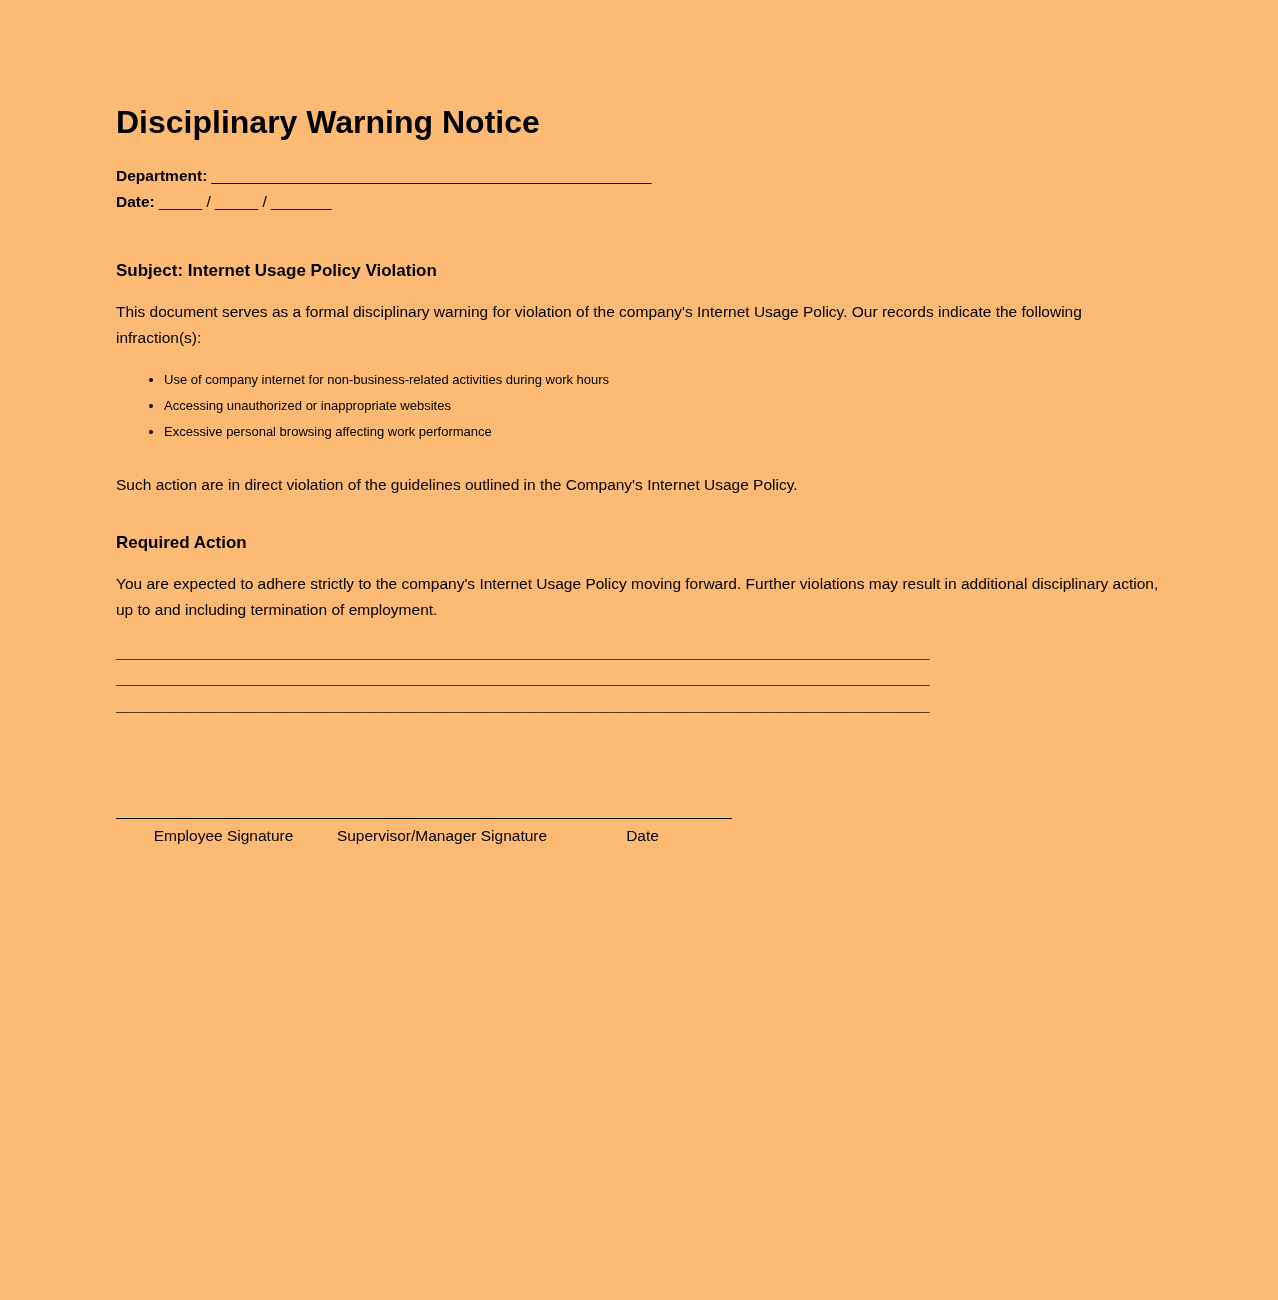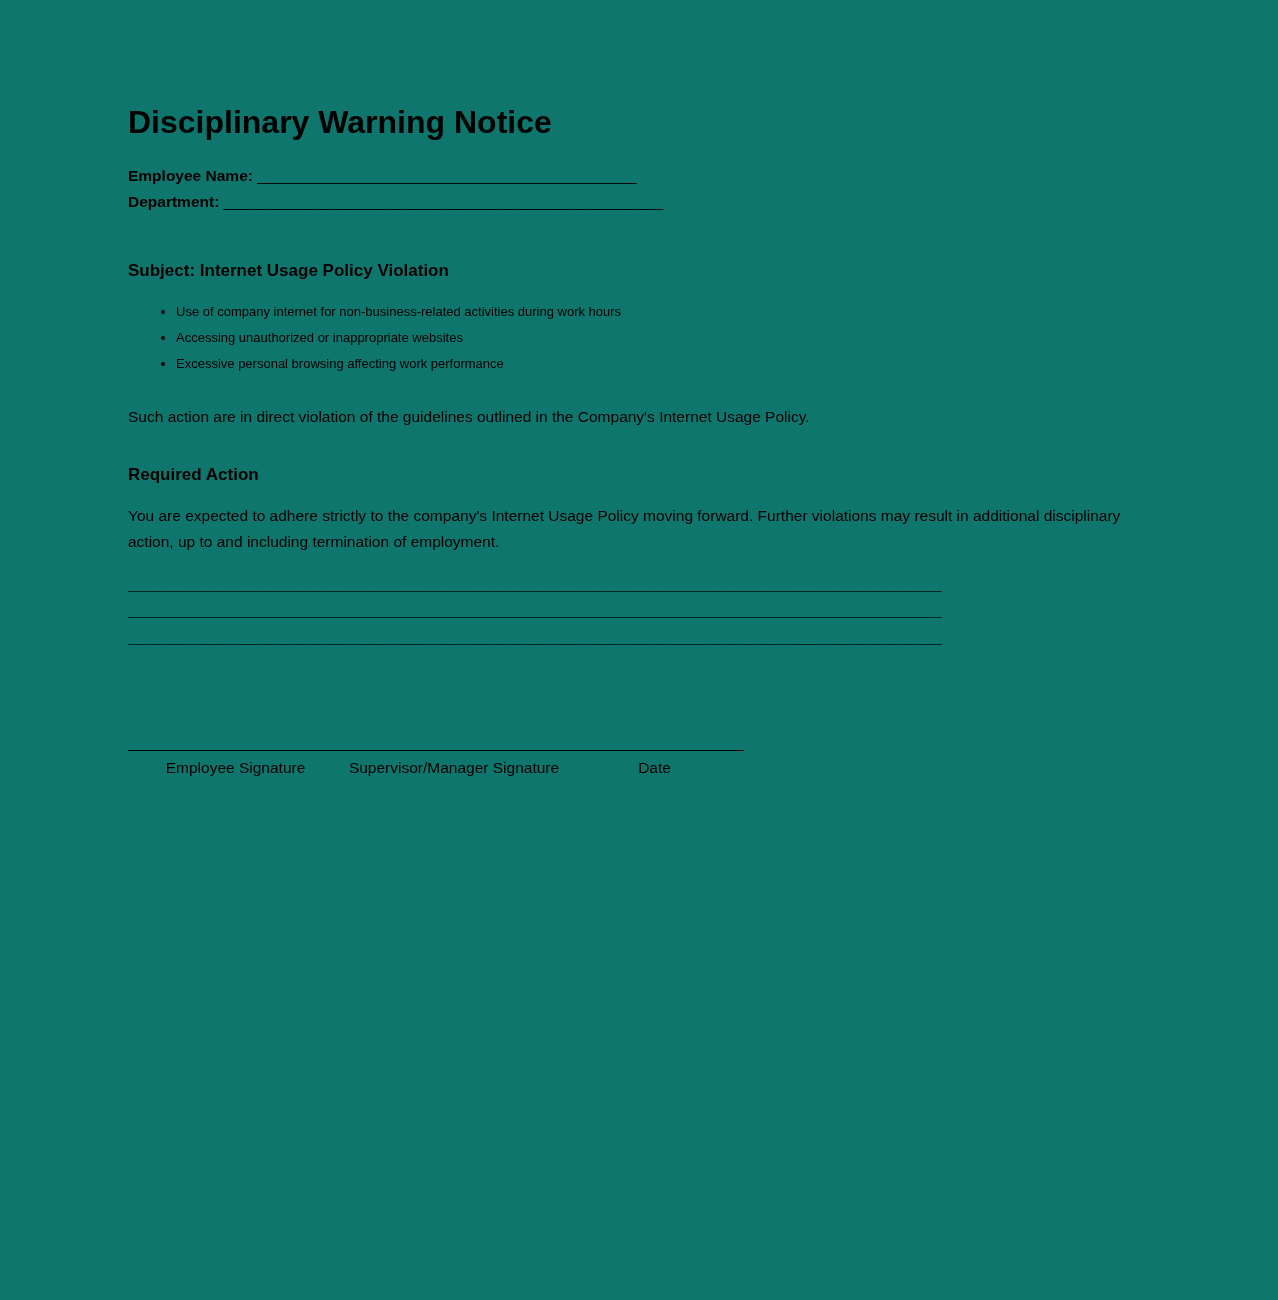--- a/index.html
+++ b/index.html
@@ -4,23 +4,22 @@
 <style>
   * { margin: 0; padding: 0; box-sizing: border-box; }
   html, body {
     background: #ffffff;
     font-family: "Liberation Sans", "DejaVu Sans", sans-serif;
     color: #000000;
   }
   .page {
     width: 1278px;
     height: 1300px;
-    background: #0f766e;
+    background: #fdba74;
     overflow: hidden;
-    padding-left: 12px;
   }
   .doc {
     padding: 104px 115px 0 116px; 
   }
   h1.doc-title {
     font-size: 32px;
     line-height: 1.15;
     font-weight: bold;
     letter-spacing: 0;
     margin: 0 0 22px 0;
@@ -85,33 +84,34 @@
   }
 </style>
 </head>
 <body>
 
 <div class="page">
   <div class="doc">
 
     <h1 class="doc-title">Disciplinary Warning Notice</h1>
 
-    <div class="field-row">
-      <span class="label">Employee Name:</span>
-      <span class="blank">____________________________________________</span>
-    </div>
 
     <div class="field-row">
       <span class="label">Department:</span>
       <span class="blank">___________________________________________________</span>
     </div>
 
+    <div class="field-row">
+      <span class="label">Date:</span>
+      <span class="blank">_____ / _____ / _______</span>
+    </div>
 
     <h3 class="section-heading subject-heading">Subject: Internet Usage Policy Violation</h3>
 
+    <p class="body-text">This document serves as a formal disciplinary warning for violation of the company's Internet Usage Policy. Our records indicate the following infraction(s):</p>
 
     <ul class="infractions">
       <li>Use of company internet for non-business-related activities during work hours</li>
       <li>Accessing unauthorized or inappropriate websites</li>
       <li>Excessive personal browsing affecting work performance</li>
     </ul>
 
     <p class="body-text">Such action are in direct violation of the guidelines outlined in the Company's Internet Usage Policy.</p>
 
     <h3 class="section-heading required-heading">Required Action</h3>

